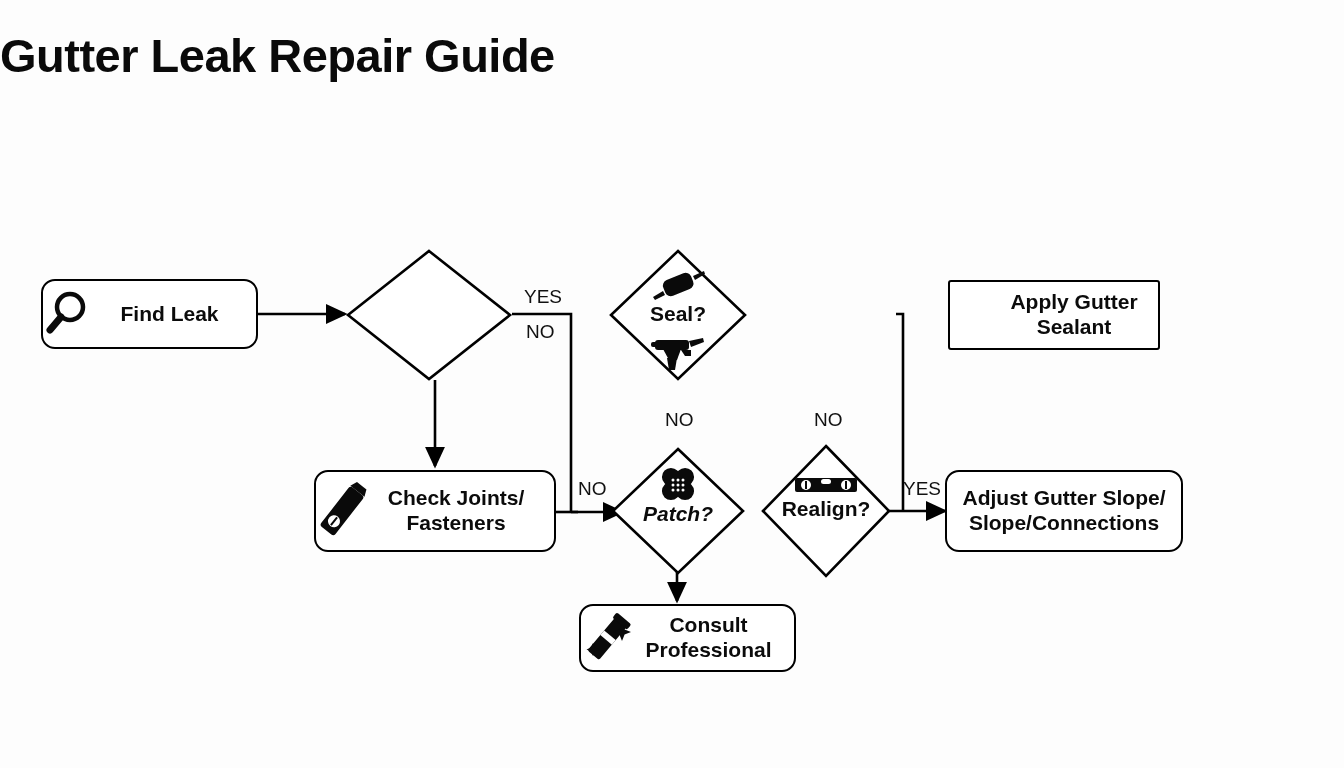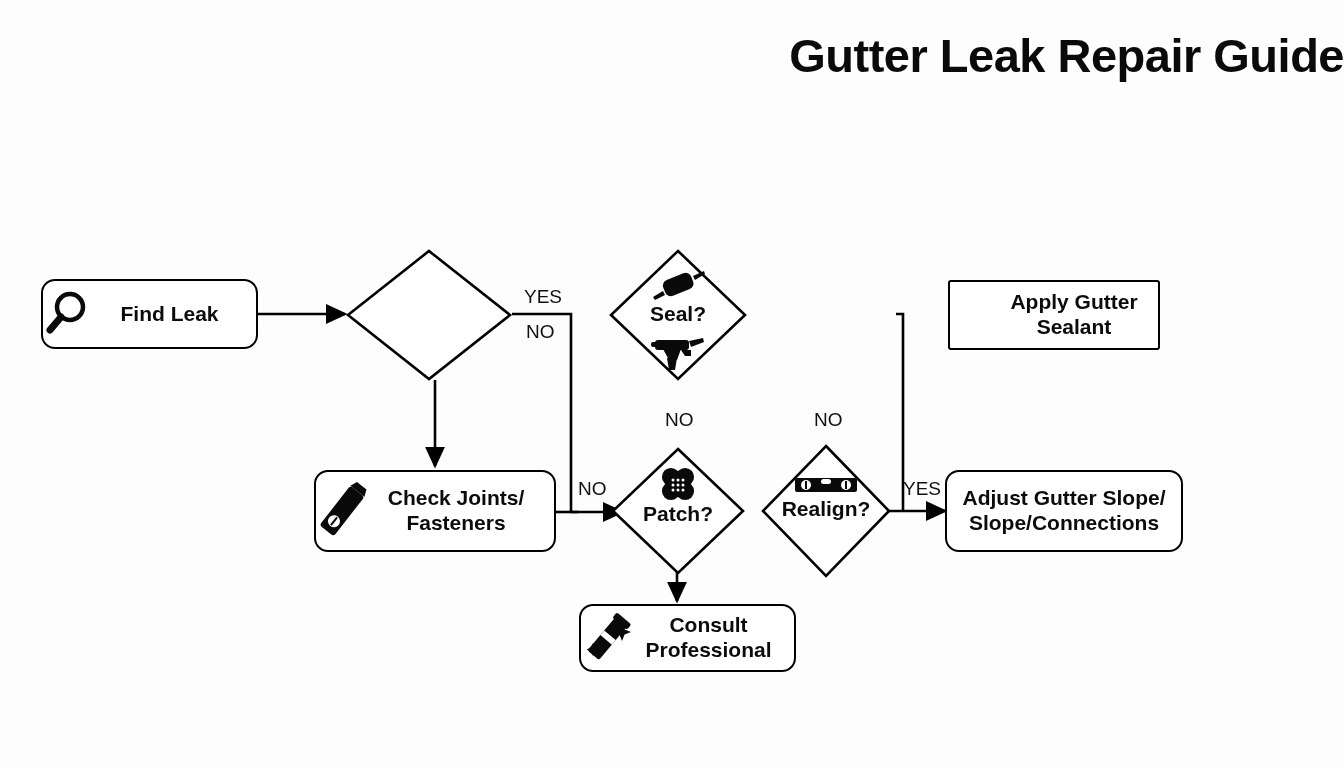--- a/index.html
+++ b/index.html
@@ -15,21 +15,21 @@
     width: 1344px;
     height: 768px;
     background: #fdfdfd;
     overflow: hidden;
   }
   #title {
     position: absolute;
     left: 0;
     top: 28px;
     width: 1344px;
-    text-align: right;
+    text-align: left;
     font-size: 47px;
     font-weight: bold;
     letter-spacing: -0.5px;
     color: #0a0a0a;
   }
   svg.layer {
     position: absolute;
     left: 0;
     top: 0;
     width: 1344px;
@@ -151,21 +151,21 @@
         <path d="M42,5 L56,2 L57,6 L44,11 z"></path>
         <path d="M16,13 L34,13 L30,24 L22,24 z"></path>
         <path d="M20,22 L30,22 L28,34 L22,34 z"></path>
         <rect x="4" y="6" width="8" height="5" rx="2"></rect>
         <path d="M34,14 L44,14 L44,20 L38,20 z"></path>
       </g>
     </svg>
   </div>
 
 
-  <div class="diamond" style="left:610px; top:446px; width:136px; height:130px;">
+  <div class="diamond" style="left:610px; top:446px; width:136px; height:130px;font-style:italic;">
     <svg width="136" height="130" viewBox="0 0 136 130">
       <polygon points="68,3 133,65 68,127 3,65" fill="#ffffff" stroke="#000" stroke-width="2.6"></polygon>
     </svg>
     
     <svg class="dico" width="46" height="44" viewBox="0 0 46 44" style="top:16px;">
       <g fill="#0a0a0a">
         <rect x="4" y="13" width="38" height="18" rx="9" transform="rotate(45 23 22)"></rect>
         <rect x="4" y="13" width="38" height="18" rx="9" transform="rotate(-45 23 22)"></rect>
       </g>
       <g fill="#ffffff">

